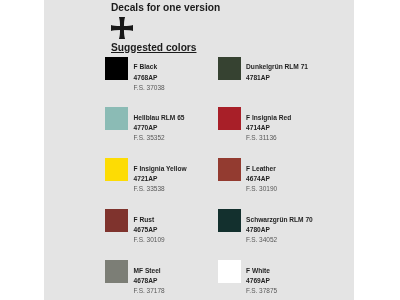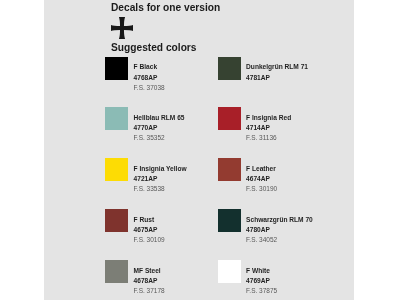--- a/index.html
+++ b/index.html
@@ -1,21 +1,21 @@
 <!DOCTYPE html>
 <html><head>
 <meta charset="utf-8">
 <style>
   html,body{margin:0;padding:0;}
   body{width:400px;height:300px;background:#ffffff;font-family:"Liberation Sans",sans-serif;overflow:hidden;}
   #page{position:relative;width:368px;height:300px;background:#ffffff;}
   #sheet{position:absolute;left:44px;top:0;width:310px;height:300px;background:#e4e4e4;}
   .title{position:absolute;font-weight:bold;color:#1b1b1b;-webkit-font-smoothing:antialiased;transform:translateZ(0);}
   #t1{left:111px;top:2px;font-size:10.2px;}
-  #t2{left:111px;top:41.5px;font-size:10.2px;}
+  #t2{left:111px;top:41.5px;font-size:10.2px;text-decoration:underline;}
   #cross{position:absolute;left:110.8px;top:16.6px;width:22px;height:22px;line-height:0;}
   .entry{position:absolute;width:112px;height:46px;}
   .sw{position:absolute;left:0;top:0;width:23px;height:23px;}
   .txt{position:absolute;left:28.6px;white-space:nowrap;-webkit-font-smoothing:antialiased;transform:translateZ(0);}
   .n{top:6.6px;font-size:6.6px;font-weight:bold;color:#1f1f1f;}
   .c{top:17.0px;font-size:6.6px;font-weight:bold;color:#1f1f1f;}
   .f{top:27.0px;font-size:6.5px;color:#585858;}
   .col0{left:105px;} .col1{left:217.5px;}
   .r0{top:56.7px;} .r1{top:107.4px;} .r2{top:158.0px;} .r3{top:209.2px;} .r4{top:260.4px;}
 </style>

